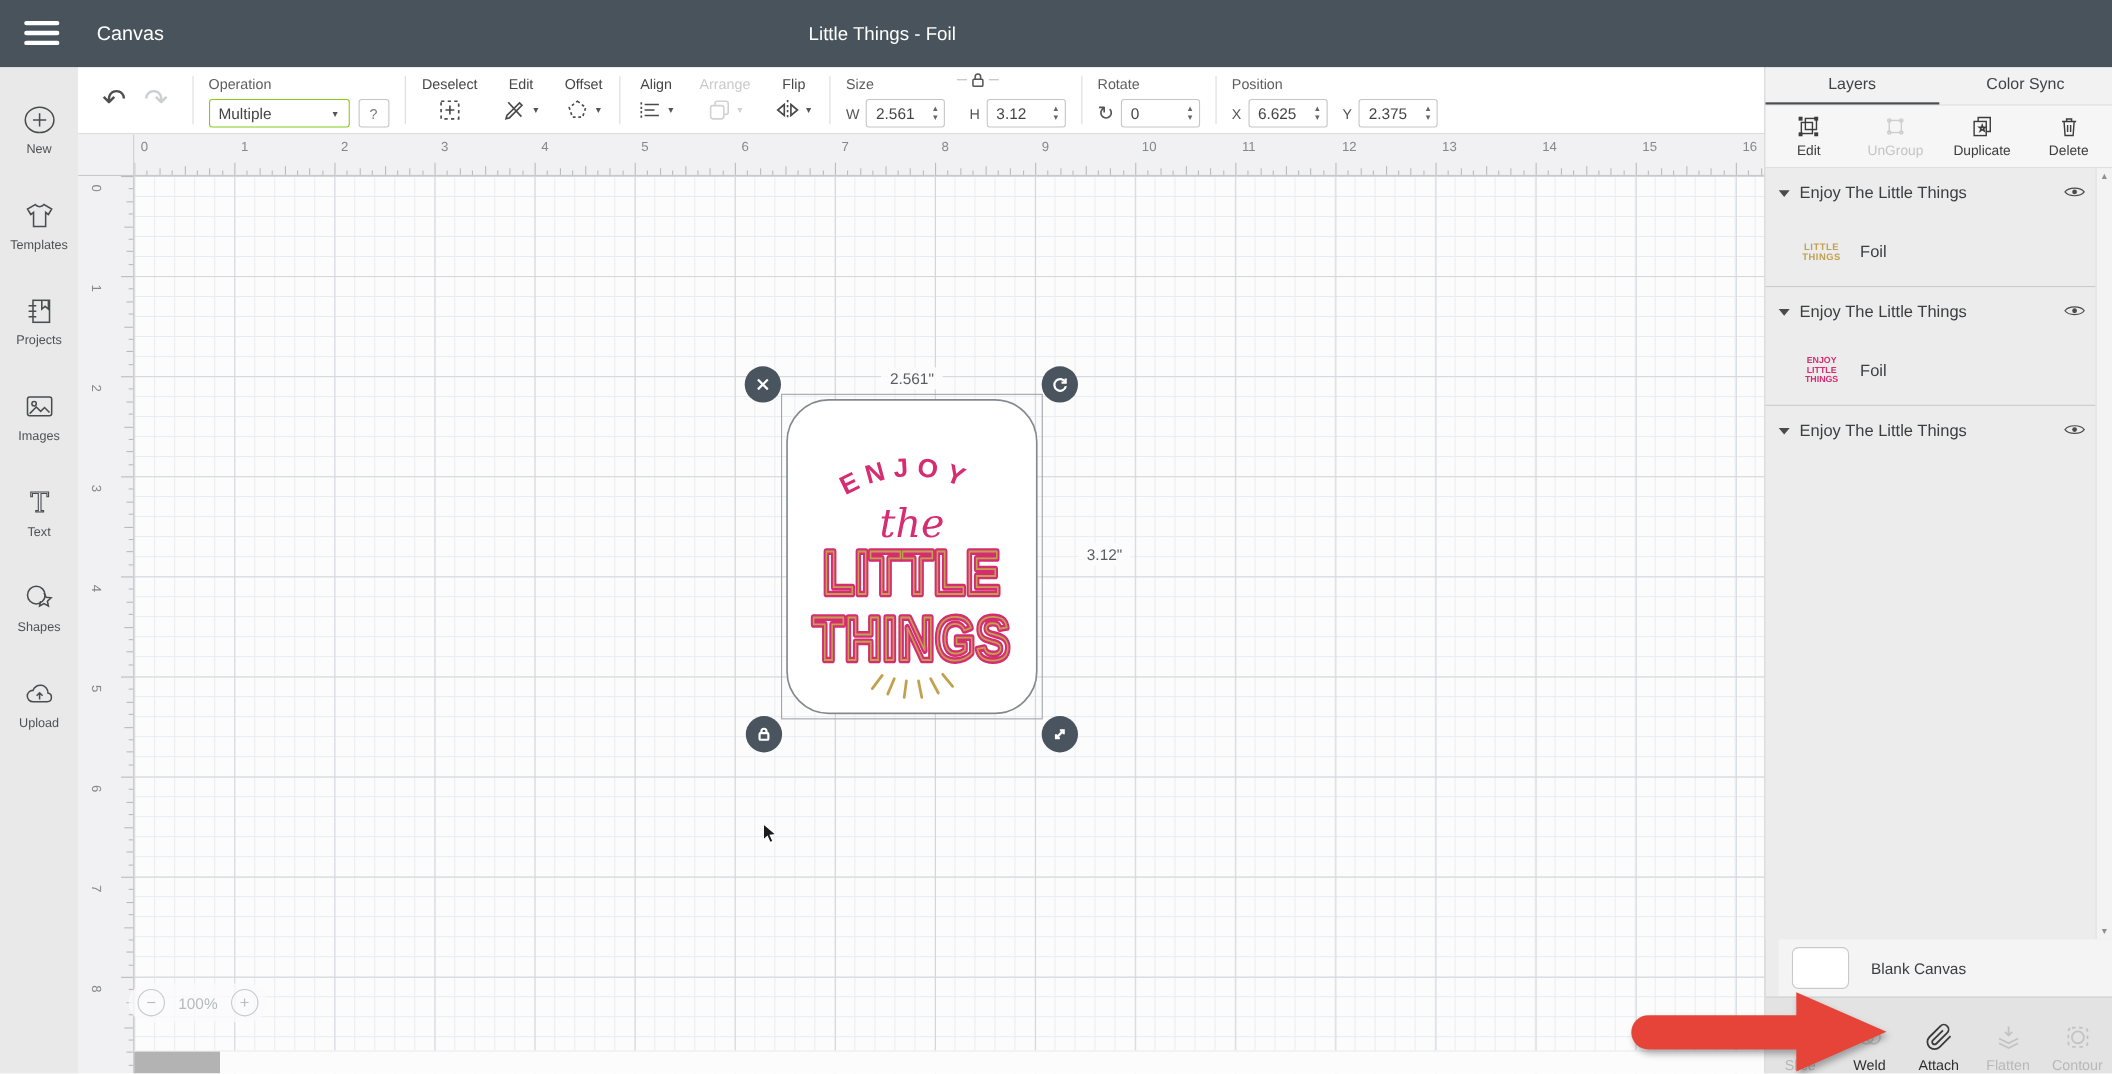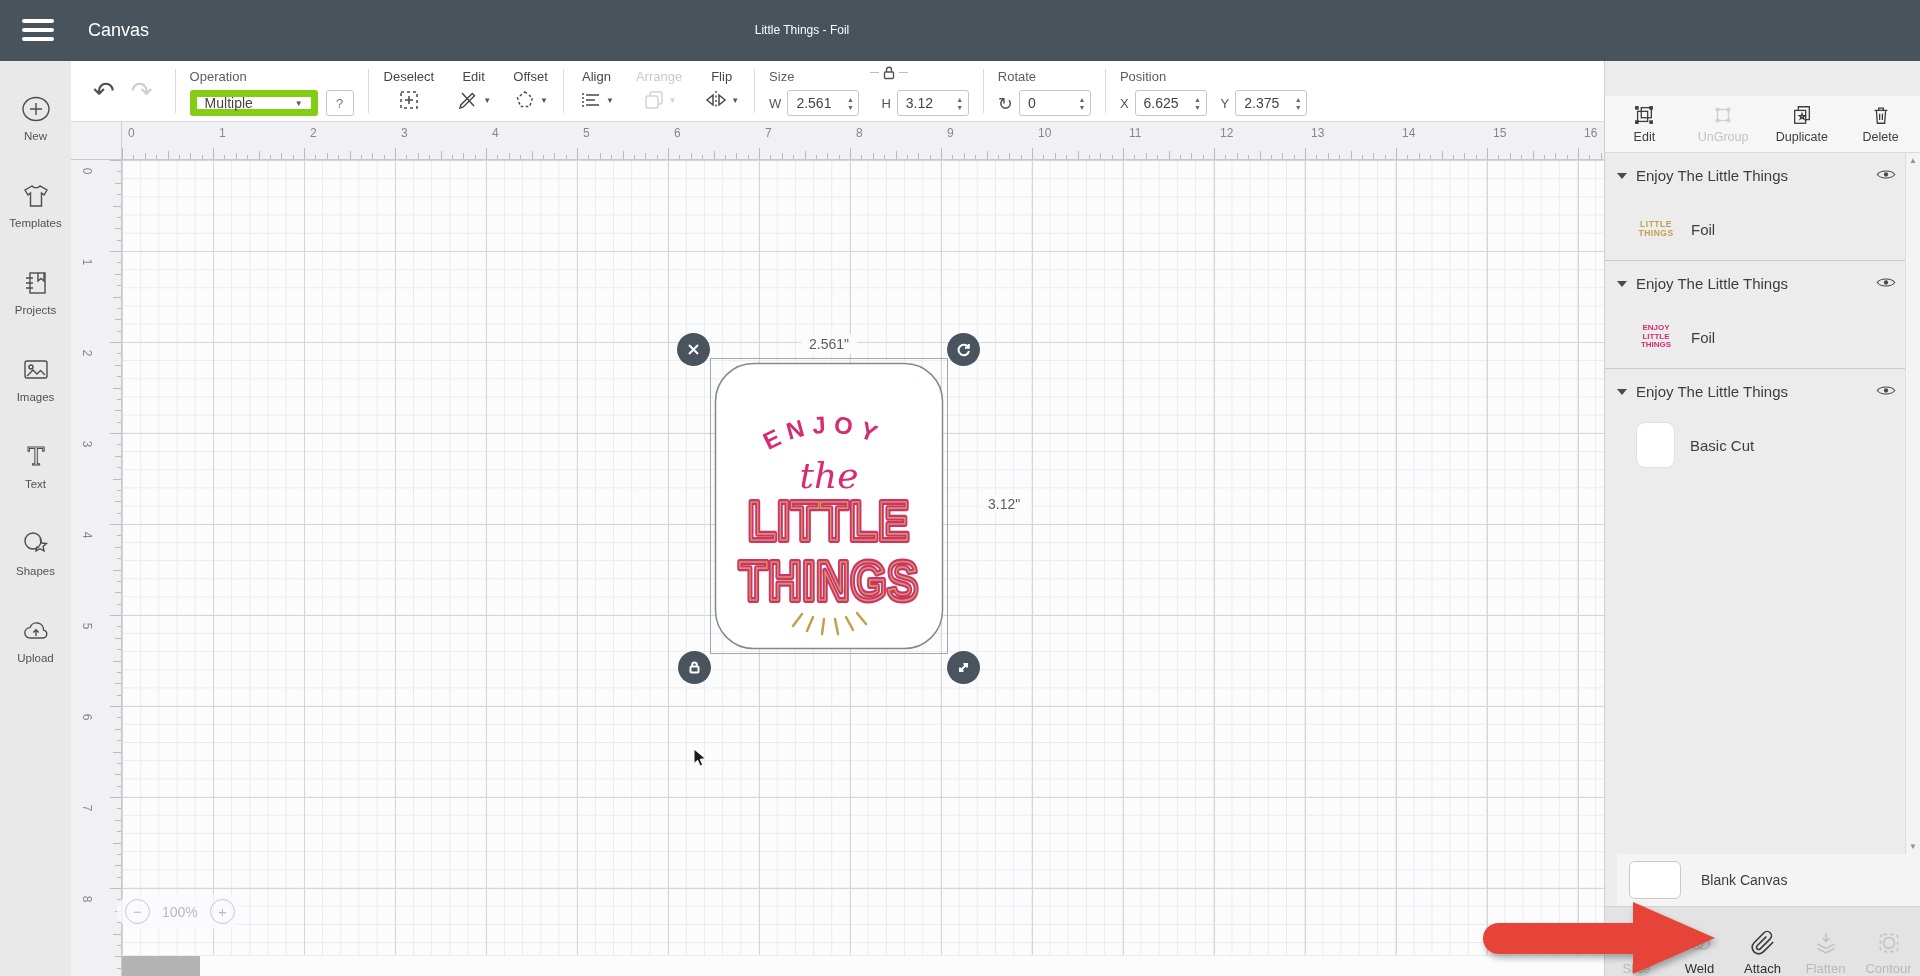--- a/index.html
+++ b/index.html
@@ -5,21 +5,21 @@
   * { margin:0; padding:0; box-sizing:border-box; }
   html,body { width:1920px; height:976px; overflow:hidden; }
   body { font-family:"Liberation Sans", sans-serif; background:#fff; position:relative; }
   .root { position:absolute; inset:0; width:1920px; height:976px; }
 
   
   .topbar { position:absolute; left:0; top:0; width:1920px; height:61px; background:#48535c; color:#fff; z-index:20; }
   .hamburger { position:absolute; left:22px; top:19px; width:32px; height:23px; cursor:pointer; }
   .hamburger i { display:block; height:4px; background:#fff; border-radius:2px; margin-bottom:5px; }
   .tb-canvas { position:absolute; left:88px; top:0; line-height:61px; font-size:18px; color:#fff; }
-  .tb-title { position:absolute; left:802px; top:0; transform:translateX(-50%); line-height:61px; font-size:12px; color:#fff; white-space:nowrap; }
+  .tb-title { position:absolute; left:802px; top:0; transform:translateX(-50%); line-height:61px; font-size:17px; color:#fff; white-space:nowrap; }
   .tb-right { position:absolute; right:18px; top:0; height:61px; display:flex; align-items:center; gap:28px; }
   .tb-link { font-size:15px; color:#f2f4f5; cursor:pointer; white-space:nowrap; }
   .tb-sep { color:#aab3ba; font-size:15px; }
   .tb-user { display:flex; align-items:center; gap:8px; cursor:pointer; }
   .chev { width:14px; height:14px; stroke:#f2f4f5; fill:none; stroke-width:2; }
   .makeit { width:120px; height:36px; background:#00a87e; border:none; border-radius:3px; color:#fff; font-size:15px; font-family:inherit; cursor:pointer; }
 
   
   .sidebar { position:absolute; left:0; top:61px; width:71px; height:915px; background:#e9e9ea; z-index:10; padding-top:14px; }
   .sb-item { height:87px; display:flex; flex-direction:column; align-items:center; justify-content:center; gap:7px; color:#4a4d50; cursor:pointer; }
@@ -28,21 +28,21 @@
 
   
   .toolbar { position:absolute; left:71px; top:61px; width:1533px; height:61px; background:#fff; border-bottom:1px solid #d9d9d9; display:flex; align-items:stretch; z-index:9; }
   .t-sec { display:flex; align-items:center; padding:0 14px; }
   .t-div { width:1px; background:#dcdcdc; margin:8px 0; }
   .histbtn { font-size:26px; line-height:26px; color:#4f4f4f; padding:0 8px; cursor:pointer; font-family:"DejaVu Sans",sans-serif; }
   .histbtn.disabled { color:#ccced0; }
   .t-col { display:flex; flex-direction:column; align-items:flex-start; justify-content:flex-start; padding-top:8px; height:100%; }
   .t-label { font-size:13px; color:#5d5d5d; margin-bottom:6px; }
   .op-row { display:flex; gap:8px; }
-  .op-select { width:128px; height:26px; border:7px solid #84cc16; border-radius:3px; display:flex; align-items:center; padding:0 8px; font-size:14px; color:#444; cursor:pointer; }
+  .op-select { width:128px; height:26px; border:1px solid #84cc16; border-radius:3px; display:flex; align-items:center; padding:0 8px; font-size:14px; color:#444; cursor:pointer; }
   .op-select .sp { flex:1; }
   .caret { font-size:8px; color:#555; }
   .helpbtn { width:28px; height:26px; border:1px solid #c6c6c6; border-radius:3px; display:flex; align-items:center; justify-content:center; font-size:13px; color:#777; cursor:pointer; }
   .ibtn { display:flex; flex-direction:column; align-items:center; padding:8px 11px 0; cursor:pointer; height:100%; }
   .ibtn .t-label { margin-bottom:4px; color:#464646; }
   .ibtn .icr { display:flex; align-items:center; gap:3px; }
   .ibtn svg { width:24px; height:24px; stroke:#4a4a4a; fill:none; stroke-width:1.5; }
   .ibtn.disabled .t-label { color:#c9c9c9; }
   .ibtn.disabled svg { stroke:#d2d2d2; }
   .ibtn.disabled .caret { color:#d2d2d2; }
@@ -656,20 +656,24 @@
       <span class="zval">100%</span>
       <span class="zbtn">+</span>
     </div>
 
     <div class="hscroll">
       <div class="hthumb"></div>
     </div>
   </div>
 
   <div class="panel">
+    <div class="tabbar">
+      <div class="tab active">Layers</div>
+      <div class="tab">Color Sync</div>
+    </div>
     <div class="actions">
       <div class="act">
         <svg viewBox="0 0 24 24">
             <rect x="5" y="8" width="11" height="11"></rect>
             <rect x="9" y="4" width="11" height="11"></rect>
             <rect x="3" y="3" width="2.5" height="2.5" fill="currentColor"></rect>
             <rect x="18.5" y="3" width="2.5" height="2.5" fill="currentColor"></rect>
             <rect x="3" y="18.5" width="2.5" height="2.5" fill="currentColor"></rect>
             <rect x="18.5" y="18.5" width="2.5" height="2.5" fill="currentColor"></rect>
           </svg>
@@ -734,24 +738,20 @@
       <div class="lsep"></div>
 
       <div class="lgroup">
         <span class="tri"></span>
         <span class="ltitle">Enjoy The Little Things</span>
         <svg class="eye" viewBox="0 0 24 14">
             <path d="M1.5 7C5.5 1.5 18.5 1.5 22.5 7 18.5 12.5 5.5 12.5 1.5 7Z"></path>
             <circle cx="12" cy="7" r="2.6"></circle>
           </svg>
       </div>
-      <div class="lchild">
-        <div class="thumb thumb-white"></div>
-        <span class="lclabel">Basic Cut</span>
-      </div>
     </div>
 
     <div class="vscroll">
       <span class="up">▲</span>
       <span class="dn">▼</span>
     </div>
 
     <div class="blankrow">
       <div class="bthumb"></div>
       <span class="blabel">Blank Canvas</span>

